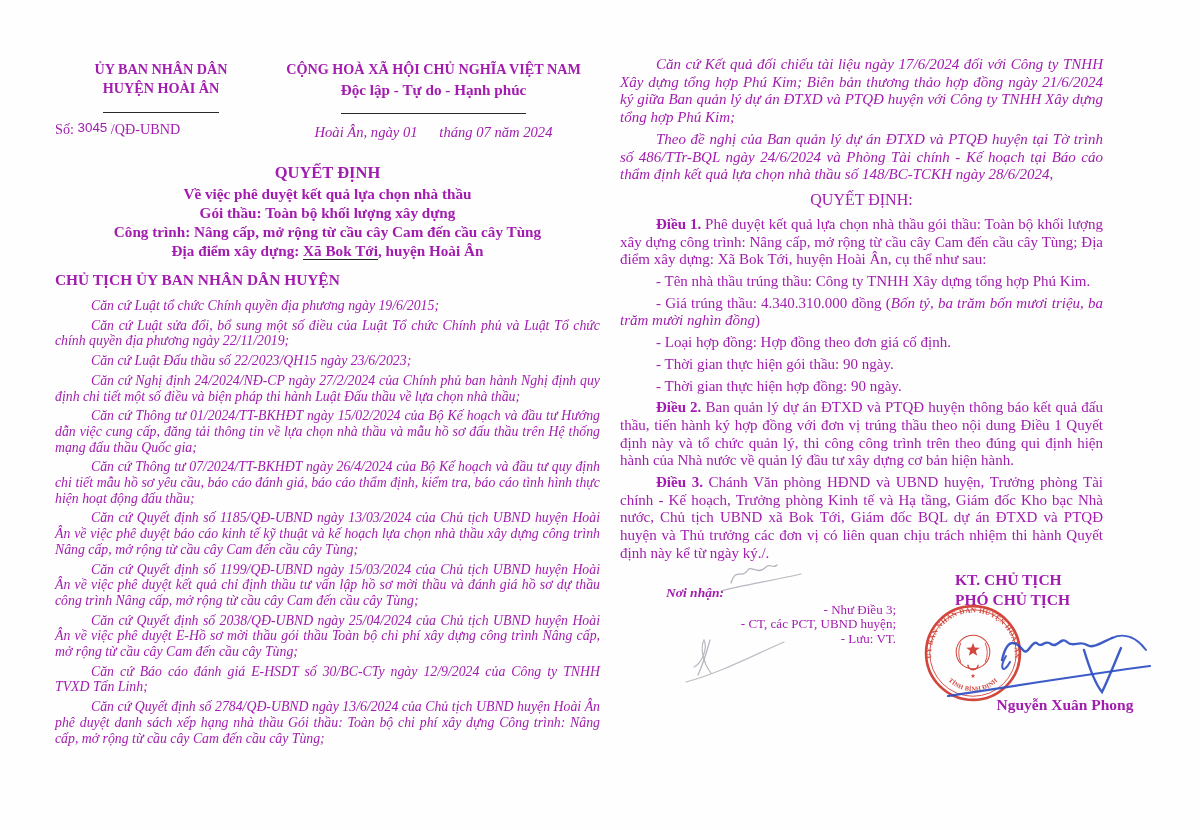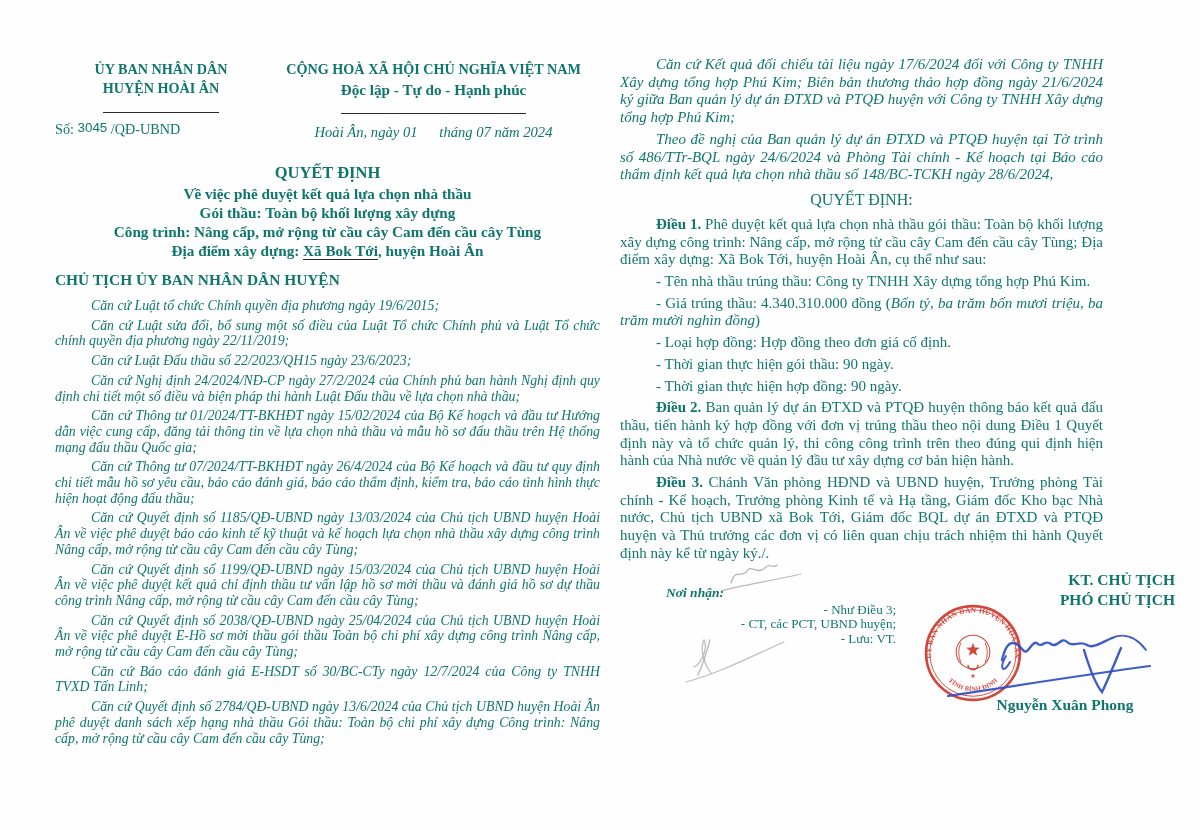--- a/index.html
+++ b/index.html
@@ -1,18 +1,18 @@
 <!DOCTYPE html>
 <html><head>
 <meta charset="utf-8">
 <style>
   html,body{margin:0;padding:0;background:#e8e8e8;}
   .doc{
     position:relative; width:1200px; height:830px; background:#fefefe;
-    font-family:"Liberation Serif","DejaVu Serif",serif; color:#0f766e; overflow:hidden;
+    font-family:"Liberation Serif","DejaVu Serif",serif; color:#a21caf; overflow:hidden;
   }
   .b{font-weight:bold}
   .i{font-style:italic}
 
   
   .col-left{position:absolute; left:55px; top:60px; width:545px;}
   .hdr-row{display:flex;}
   .hdr-org{width:212px; text-align:center; font-size:14.2px; line-height:19px;}
   .u-line{display:inline-block; border-bottom:1.4px solid #2a2a2a; padding-bottom:14px;}
   .so{font-size:14.2px; text-align:left; margin-top:7px;}
@@ -37,21 +37,21 @@
   .cp.r{font-size:15px; line-height:17.7px; margin-bottom:4px;}
   .dec-head{text-align:center; font-size:16px; font-weight:normal; margin:7px 0;}
   .ap{margin:3px 0 4px; text-indent:36px; text-align:justify; font-size:15px; line-height:17.7px;}
   .ip{margin:0 0 4px; text-indent:36px; text-align:justify; font-size:15px; line-height:17.7px;}
 
   
   .noi-nhan{position:absolute; left:666px; top:585px; width:230px;}
   .nn-label{font-size:13.5px; font-weight:bold; font-style:italic;}
   .nn-item{font-size:13px; line-height:13.4px; margin-top:1.5px;text-align:right;}
 
-  .sig-title{position:absolute; left:955px; top:570px; width:220px; text-align:right;
+  .sig-title{position:absolute; left:955px; top:570px; width:220px; text-align:left;
              font-size:15.5px; font-weight:bold; line-height:20px;}
   .sig-name{position:absolute; left:945px; top:696px; width:240px; text-align:center;
             font-size:15.5px; font-weight:bold;}
 
   .seal{position:absolute; left:922px; top:602px; width:102px; height:102px; opacity:.92;}
   .sign{position:absolute; left:940px; top:600px; width:215px; height:120px;}
   .squig1{position:absolute; left:713px; top:553px; width:95px; height:42px;}
   .squig2{position:absolute; left:680px; top:632px; width:110px; height:55px;}
 </style>
 </head>
@@ -89,21 +89,21 @@
 
     <p class="cp first">Căn cứ Luật tổ chức Chính quyền địa phương ngày 19/6/2015;</p>
     <p class="cp">Căn cứ Luật sửa đổi, bổ sung một số điều của Luật Tổ chức Chính phủ và Luật Tổ chức chính quyền địa phương ngày 22/11/2019;</p>
     <p class="cp">Căn cứ Luật Đấu thầu số 22/2023/QH15 ngày 23/6/2023;</p>
     <p class="cp">Căn cứ Nghị định 24/2024/NĐ-CP ngày 27/2/2024 của Chính phủ ban hành Nghị định quy định chi tiết một số điều và biện pháp thi hành Luật Đấu thầu về lựa chọn nhà thầu;</p>
     <p class="cp">Căn cứ Thông tư 01/2024/TT-BKHĐT ngày 15/02/2024 của Bộ Kế hoạch và đầu tư Hướng dẫn việc cung cấp, đăng tải thông tin về lựa chọn nhà thầu và mẫu hồ sơ đấu thầu trên Hệ thống mạng đấu thầu Quốc gia;</p>
     <p class="cp">Căn cứ Thông tư 07/2024/TT-BKHĐT ngày 26/4/2024 của Bộ Kế hoạch và đầu tư quy định chi tiết mẫu hồ sơ yêu cầu, báo cáo đánh giá, báo cáo thẩm định, kiểm tra, báo cáo tình hình thực hiện hoạt động đấu thầu;</p>
     <p class="cp">Căn cứ Quyết định số 1185/QĐ-UBND ngày 13/03/2024  của Chủ tịch UBND huyện Hoài Ân về việc phê duyệt báo cáo kinh tế kỹ thuật và kế hoạch lựa chọn nhà thầu xây dựng công trình Nâng cấp, mở rộng từ cầu cây Cam đến cầu cây Tùng;</p>
     <p class="cp">Căn cứ Quyết định số 1199/QĐ-UBND ngày 15/03/2024 của Chủ tịch UBND huyện Hoài Ân về việc phê duyệt kết quả chỉ định thầu tư vấn lập hồ sơ mời thầu và đánh giá hồ sơ dự thầu công trình Nâng cấp, mở rộng từ cầu cây Cam đến cầu cây Tùng;</p>
     <p class="cp">Căn cứ Quyết định số 2038/QĐ-UBND ngày 25/04/2024 của Chủ tịch UBND huyện Hoài Ân về việc phê duyệt E-Hồ sơ mời thầu gói thầu Toàn bộ chi phí xây dựng công trình Nâng cấp, mở rộng từ cầu cây Cam đến cầu cây Tùng;</p>
-    <p class="cp">Căn cứ Báo cáo đánh giá E-HSDT số 30/BC-CTy ngày 12/7/2024 của Công ty TNHH TVXD Tấn Linh;</p>
+    <p class="cp">Căn cứ Báo cáo đánh giá E-HSDT số 30/BC-CTy ngày 12/9/2024 của Công ty TNHH TVXD Tấn Linh;</p>
     <p class="cp">Căn cứ Quyết định số 2784/QĐ-UBND ngày 13/6/2024 của Chủ tịch UBND huyện Hoài Ân phê duyệt danh sách xếp hạng nhà thầu Gói thầu: Toàn bộ chi phí xây dựng Công trình: Nâng cấp, mở rộng từ cầu cây Cam đến cầu cây Tùng;</p>
   </div>
 
   <div class="col-right">
     <p class="cp r">Căn cứ Kết quả đối chiếu tài liệu ngày 17/6/2024 đối với Công ty TNHH Xây dựng tổng hợp Phú Kim; Biên bản thương thảo hợp đồng ngày 21/6/2024 ký giữa Ban quản lý dự án ĐTXD và PTQĐ huyện với Công ty TNHH Xây dựng tổng hợp Phú Kim;</p>
     <p class="cp r">Theo đề nghị của Ban quản lý dự án ĐTXD và PTQĐ huyện tại Tờ trình số 486/TTr-BQL ngày 24/6/2024 và Phòng Tài chính - Kế hoạch tại Báo cáo thẩm định kết quả lựa chọn nhà thầu số 148/BC-TCKH  ngày 28/6/2024,</p>
 
     <div class="dec-head">QUYẾT ĐỊNH:</div>
 
     <p class="ap"><span class="b">Điều 1.</span> <span>Phê duyệt kết quả lựa chọn nhà thầu gói thầu: Toàn bộ khối lượng xây dựng công trình: Nâng cấp, mở rộng từ cầu cây Cam đến cầu cây Tùng; Địa điểm xây dựng: Xã Bok Tới, huyện Hoài Ân, cụ thể như sau:</span></p>

